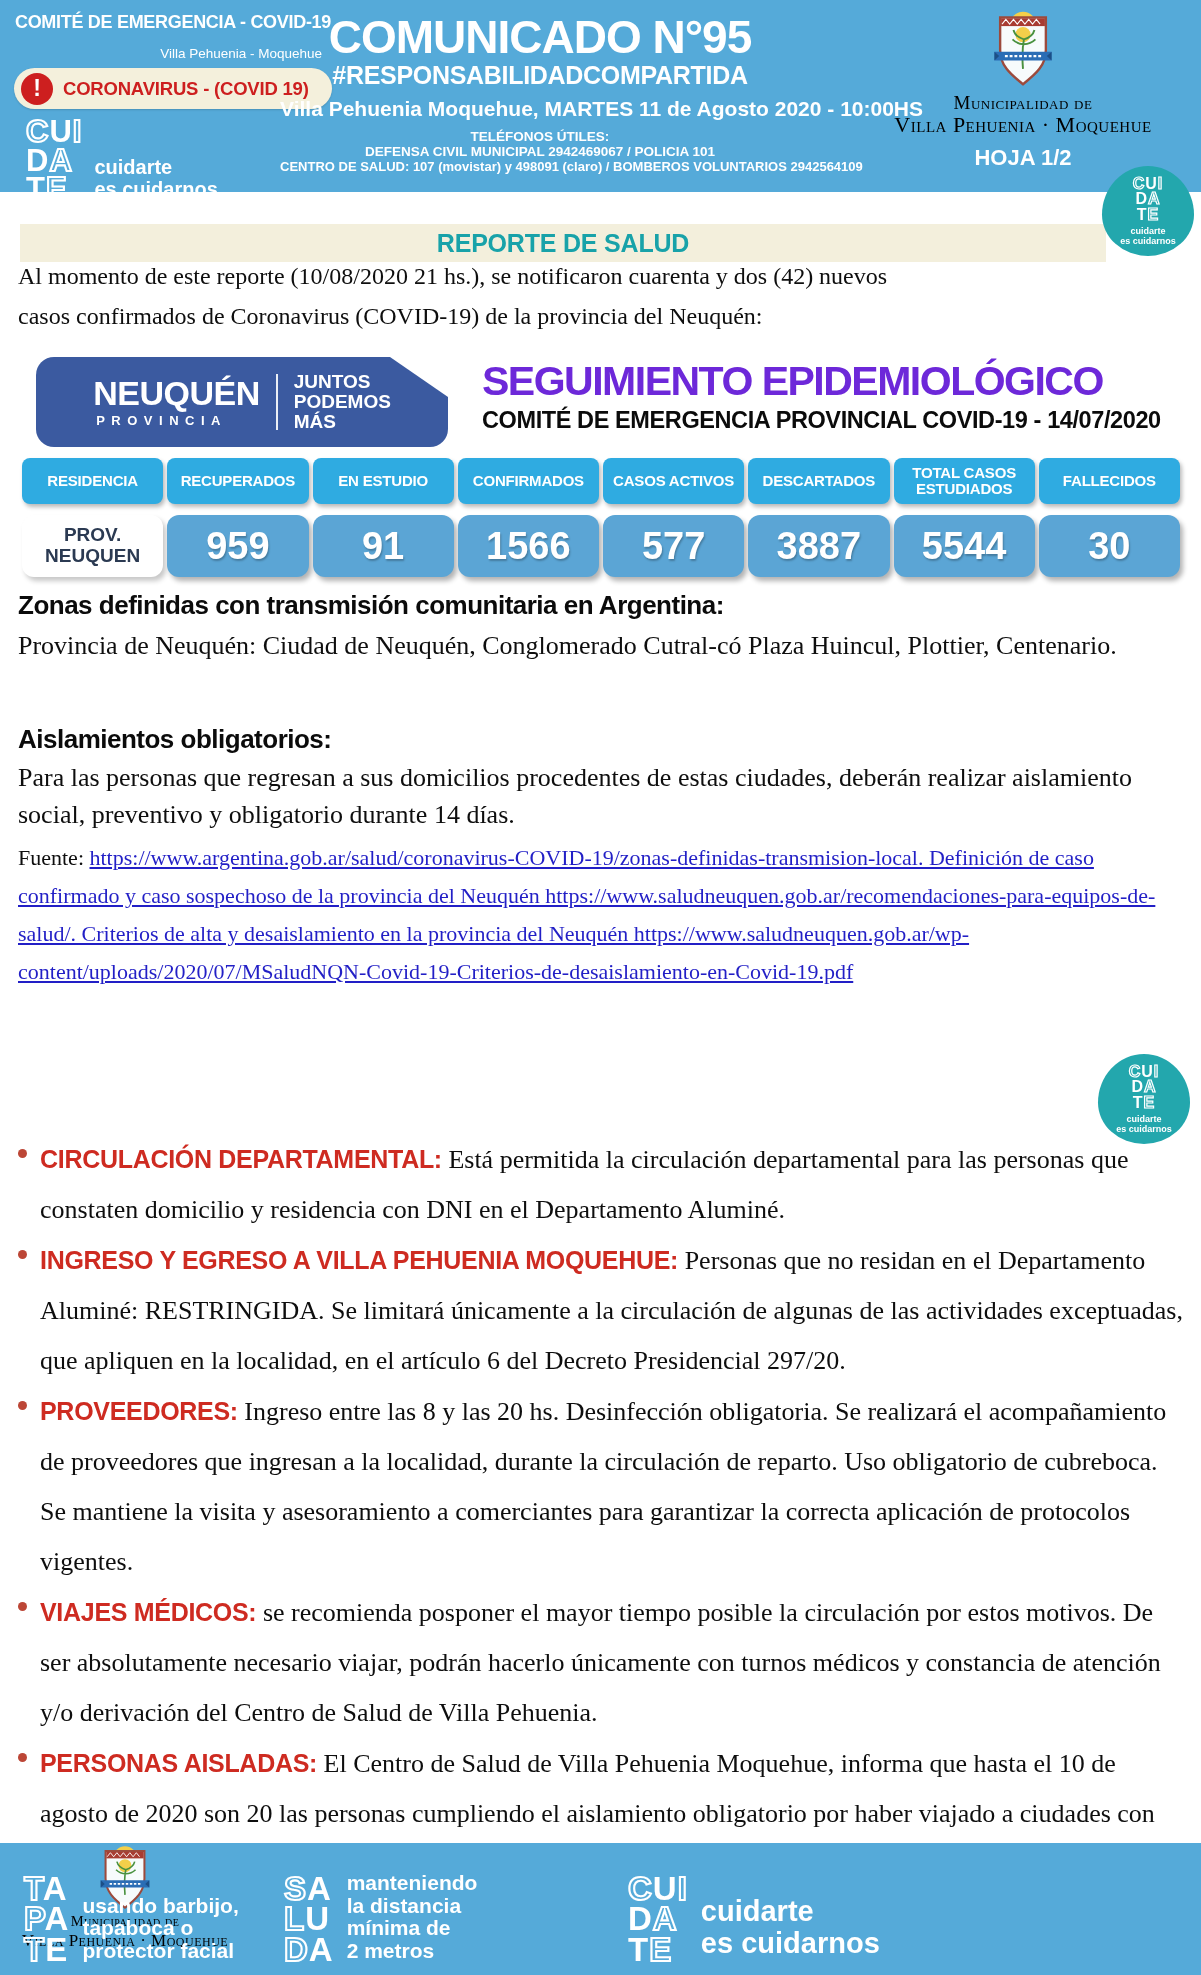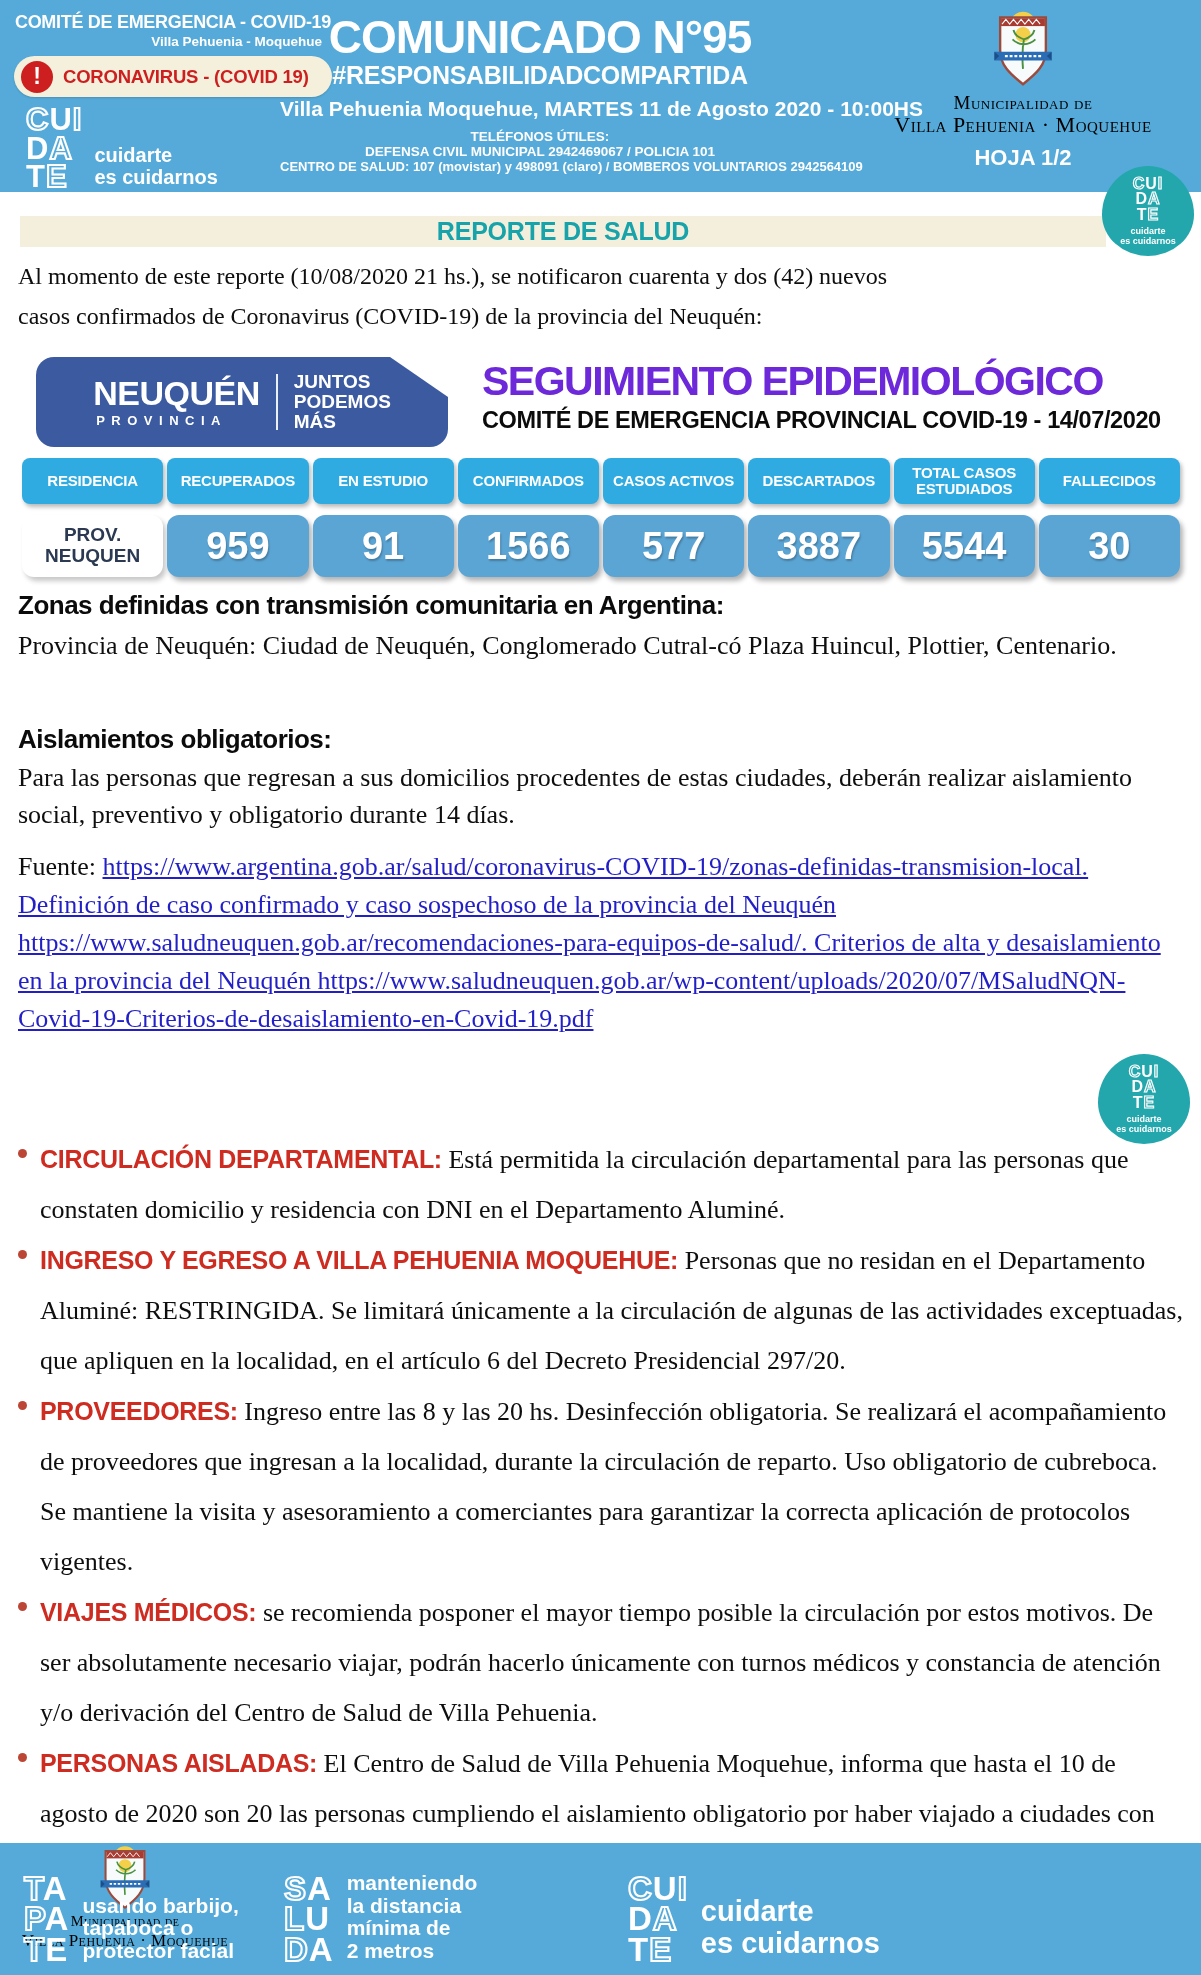--- a/index.html
+++ b/index.html
@@ -5,21 +5,21 @@
   *{margin:0;padding:0;box-sizing:border-box}
   html,body{background:#e8e8e8}
   .page{position:relative;width:1201px;height:1975px;background:#ffffff;overflow:hidden;
         font-family:"Liberation Sans",sans-serif;margin:0 auto}
   .pre{white-space:pre-line}
 
   
   .header{position:absolute;top:0;left:0;width:1201px;height:192px;background:#55aad9;color:#fff}
   .h-left{position:absolute;left:14px;top:12px;width:318px}
   .h-com1{font-size:18px;font-weight:800;text-align:center;letter-spacing:-.3px}
-  .h-com2{font-size:13.5px;font-weight:700;text-align:right;padding-right:10px;margin-top:1px}
+  .h-com2{font-size:13.5px;font-weight:400;text-align:right;padding-right:10px;margin-top:13px}
   .alert-pill{margin-top:7px;background:#f4f0dc;border-radius:24px;height:41px;display:flex;
               align-items:center;gap:10px;padding:0 12px 0 7px;box-shadow:0 1px 2px rgba(0,0,0,.15)}
   .alert-circle{width:32px;height:32px;border-radius:50%;background:#cd1f1f;color:#fff;font-weight:800;
                 font-size:23px;display:flex;align-items:center;justify-content:center;flex:0 0 auto}
   .alert-text{color:#cd1f1f;font-weight:800;font-size:18.5px;letter-spacing:-.2px;white-space:nowrap}
   .h-cuidate{display:flex;align-items:flex-end;gap:12px;margin-top:9px;padding-left:12px}
   .blocklogo{font-weight:800;line-height:.92;letter-spacing:1px}
   .h-cuidate .blockrow{font-size:31px}
   .lt-s{color:#fff}
   .lt-o{color:transparent;-webkit-text-stroke:2.1px #fff}
@@ -35,21 +35,21 @@
 
   .h-right{position:absolute;right:8px;top:8px;width:340px;text-align:center}
   .muni{font-family:"Liberation Serif",serif;font-variant:small-caps;color:#000000;line-height:1.12}
   .muni-1{font-size:19px;letter-spacing:.5px}
   .muni-2{font-size:22px;letter-spacing:.5px}
   .h-page{font-size:22px;font-weight:800;margin-top:7px}
 
   
   .band{position:absolute;left:20px;width:1086px;background:#f3efdc;display:flex;align-items:center;justify-content:center}
   .band-title{color:#18a2a9;font-weight:800;font-size:25px;letter-spacing:-.2px}
-  #band-report{top:216px;height:31px}
+  #band-report{top:224px;height:38px}
   #band-prev{top:1083px;height:40px}
 
   
   .egg{position:absolute;width:92px;height:90px;background:#23a7ad;color:#fff;z-index:5;
        border-radius:50%/54% 54% 46% 46%;display:flex;flex-direction:column;align-items:center;
        justify-content:center;text-align:center}
   #egg1{left:1102px;top:166px}
   #egg2{left:1098px;top:1054px}
   .egg .blockrow{font-size:16px;font-weight:800;line-height:.98;letter-spacing:1px}
   .egg .lt-o{-webkit-text-stroke:1.2px #fff}
@@ -82,21 +82,21 @@
       color:#fff;font-weight:800;font-size:38px;box-shadow:3px 4px 5px rgba(0,0,0,.3);
       text-shadow:1px 2px 2px rgba(0,0,0,.25)}
   .td-label{background:#fff;color:#2b3a52;font-size:19px;font-weight:800;line-height:1.1;text-align:center;
             text-shadow:none;box-shadow:3px 4px 5px rgba(0,0,0,.22)}
 
   .sec-h{font-size:26px;font-weight:800;letter-spacing:-.5px;color:#0b0b0b}
   .zones{position:absolute;left:18px;top:590px;width:1170px}
   .zones .body{font-size:26px;line-height:37px;margin-top:6px}
   .isolation{position:absolute;left:18px;top:724px;width:1172px}
   .isolation .body{font-size:26px;line-height:37px;margin-top:4px}
-  .fuente{font-size:26px;line-height:38px;margin-top:15px;overflow-wrap:anywhere}
+  .fuente{font-size:22px;line-height:38px;margin-top:6px;overflow-wrap:anywhere}
   .link{color:#221fc6;text-decoration:underline;cursor:pointer}
 
   
   .bullets{position:absolute;left:16px;top:1134px;width:1172px;list-style:none}
   .bullets li{position:relative;padding-left:24px;font-family:"Liberation Serif",serif;
               font-size:26px;line-height:50px;color:#0e0e0e}
   .bullets li::before{content:"";position:absolute;left:2px;top:15px;width:9px;height:9px;
                       border-radius:50%;background:#bc4636}
   .lead{font-family:"Liberation Sans",sans-serif;color:#ce2b21;font-weight:800;font-size:25px;letter-spacing:-.3px}
 

